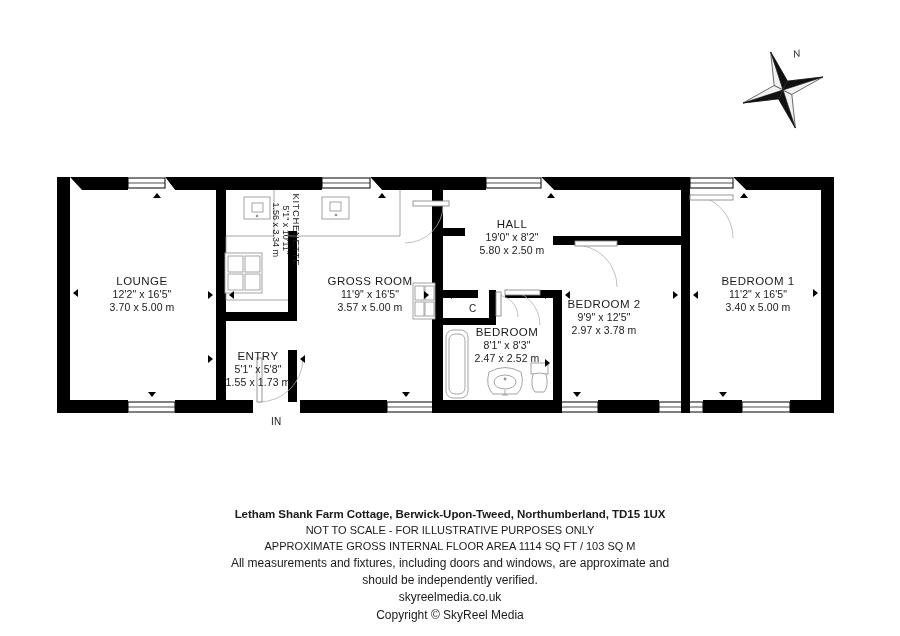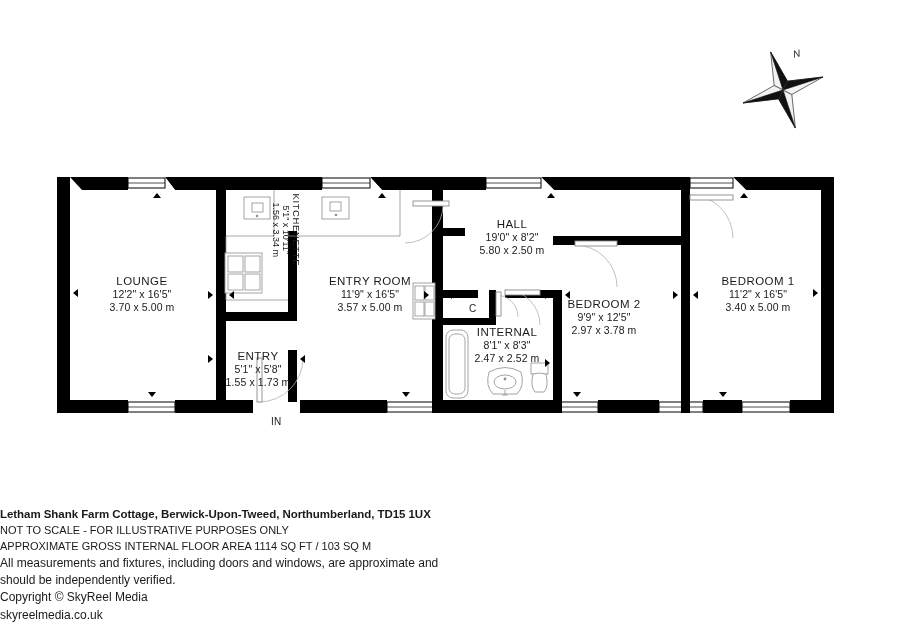--- a/index.html
+++ b/index.html
@@ -21,21 +21,21 @@
   .lbl-rot{position:absolute;white-space:nowrap;
            transform-origin:0 0;}
   .lbl-rot span{display:block;text-align:center;}
   .lbl-rot .rm{font-size:9.5px;letter-spacing:.6px;}
   .lbl-rot .im{font-size:9px;}
   .lbl-rot .mt{font-size:9px;}
 
   .tiny{position:absolute;font-size:10px;letter-spacing:.3px;color:#1a1a1a;}
 
   
-  #footer{position:absolute;left:0;top:506px;width:900px;}
+  #footer{position:absolute;left:0;top:506px;width:900px;text-align:center;}
   #footer div{line-height:1.45;}
   .f-title{font-size:11.5px;font-weight:bold;letter-spacing:-.05px;}
   .f-line{font-size:11px;}
   .f-small{font-size:12px;}
 </style>
 </head>
 <body>
 
 <div id="stage">
 
@@ -317,39 +317,39 @@
     <div class="mt">3.70 x 5.00 m</div>
   </div>
 
   <div class="lbl-rot" style="left: 286px; top: 230px; transform: rotate(90deg) translate(-36.5px, -15.5px);">
     <span class="rm">KITCHENETTE</span>
     <span class="im">5'1" x 10'11"</span>
     <span class="mt">1.56 x 3.34 m</span>
   </div>
 
   <div class="lbl" style="left:305px;top:274px;width:130px;">
-    <div class="rm">ENTRY ROOM</div>
+    <div class="rm">GROSS ROOM</div>
     <div class="im">11'9" x 16'5"</div>
     <div class="mt">3.57 x 5.00 m</div>
   </div>
 
   <div class="lbl" style="left:198px;top:349px;width:120px;">
     <div class="rm">ENTRY</div>
     <div class="im">5'1" x 5'8"</div>
     <div class="mt">1.55 x 1.73 m</div>
   </div>
 
   <div class="lbl" style="left:452px;top:217px;width:120px;">
     <div class="rm">HALL</div>
     <div class="im">19'0" x 8'2"</div>
     <div class="mt">5.80 x 2.50 m</div>
   </div>
 
   <div class="lbl" style="left:448px;top:325px;width:118px;">
-    <div class="rm">INTERNAL</div>
+    <div class="rm">BEDROOM</div>
     <div class="im">8'1" x 8'3"</div>
     <div class="mt">2.47 x 2.52 m</div>
   </div>
 
   <div class="lbl" style="left:544px;top:297px;width:120px;">
     <div class="rm">BEDROOM 2</div>
     <div class="im">9'9" x 12'5"</div>
     <div class="mt">2.97 x 3.78 m</div>
   </div>
 
@@ -364,17 +364,17 @@
   <div class="tiny" style="left:263px;top:416px;margin-left:8px;">IN</div>
 
   <div class="tiny" style="left:793px;top:48px;font-size:10px;font-style:italic;transform:rotate(-12deg);">N</div>
 
   <div id="footer">
     <div class="f-title">Letham Shank Farm Cottage, Berwick-Upon-Tweed, Northumberland, TD15 1UX</div>
     <div class="f-line">NOT TO SCALE - FOR ILLUSTRATIVE PURPOSES ONLY</div>
     <div class="f-line">APPROXIMATE GROSS INTERNAL FLOOR AREA 1114 SQ FT / 103 SQ M</div>
     <div class="f-small">All measurements and fixtures, including doors and windows, are approximate and</div>
     <div class="f-small">should be independently verified.</div>
+    <div class="f-small">skyreelmedia.co.uk</div>
     <div class="f-small">Copyright © SkyReel Media</div>
-    <div class="f-small">skyreelmedia.co.uk</div>
   </div>
 
 </div>
 
 </body></html>

